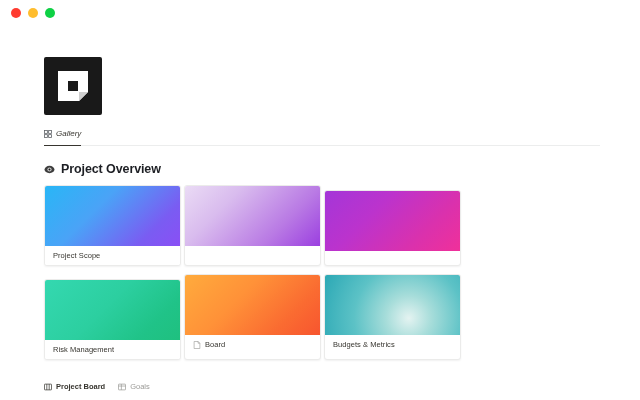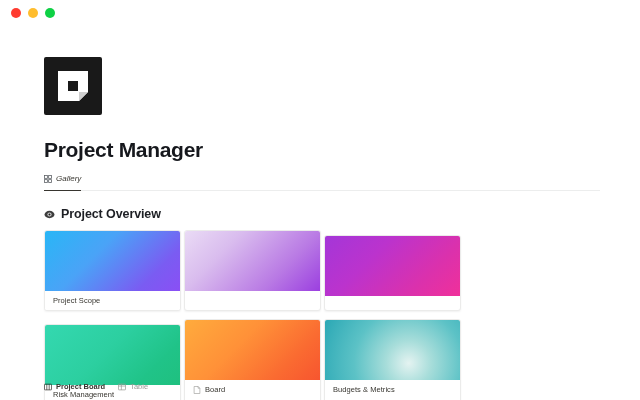--- a/index.html
+++ b/index.html
@@ -230,21 +230,20 @@
     <div class="page-icon">
       <span class="glyph">
         <svg width="30" height="30" viewBox="0 0 30 30" aria-hidden="true">
           <path d="M0 0 H30 V21 L21 30 H0 Z" fill="#ffffff"></path>
           <rect x="10" y="10" width="10" height="10" fill="#191919"></rect>
           <path d="M30 21 L21 30 V21 Z" fill="#cfcfcf"></path>
         </svg>
       </span>
     </div>
 
-    <div class="page-title">Project Manager</div>
 
     <div class="view-tabs">
       <div class="view-tab active">
         <span class="ticon">
           <svg width="8" height="8" viewBox="0 0 10 10" aria-hidden="true">
             <rect x="0.6" y="0.6" width="3.6" height="3.6" fill="none" stroke="#5f6368" stroke-width="1"></rect>
             <rect x="5.8" y="0.6" width="3.6" height="3.6" fill="none" stroke="#5f6368" stroke-width="1"></rect>
             <rect x="0.6" y="5.8" width="3.6" height="3.6" fill="none" stroke="#5f6368" stroke-width="1"></rect>
             <rect x="5.8" y="5.8" width="3.6" height="3.6" fill="none" stroke="#5f6368" stroke-width="1"></rect>
           </svg>
@@ -326,18 +325,18 @@
     </div>
 
     <div class="bottom-tab">
       <span class="bicon">
         <svg width="8" height="8" viewBox="0 0 10 10" aria-hidden="true">
           <rect x="0.6" y="1.4" width="8.8" height="7.2" fill="none" stroke="#9b9a97" stroke-width="0.9" rx="0.6"></rect>
           <line x1="0.6" y1="3.8" x2="9.4" y2="3.8" stroke="#9b9a97" stroke-width="0.9"></line>
           <line x1="4.2" y1="1.4" x2="4.2" y2="8.6" stroke="#9b9a97" stroke-width="0.9"></line>
         </svg>
       </span>
-      <span>Table</span>
+      <span>Goals</span>
     </div>
 
   </div>
 
 </div>
 
 </body></html>

